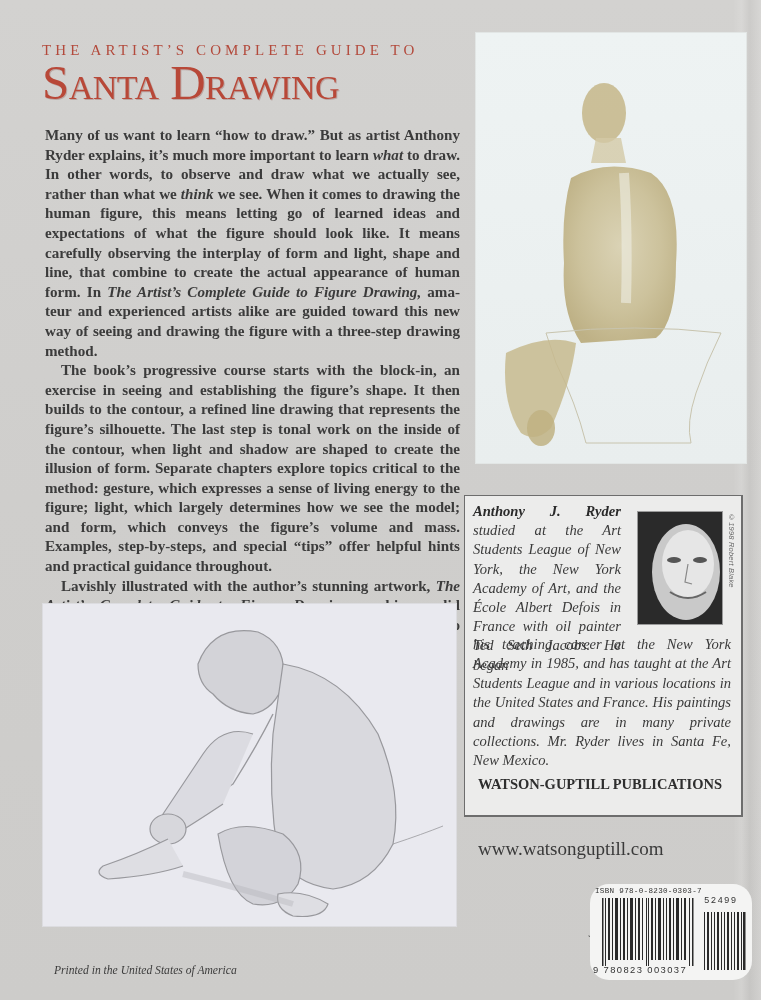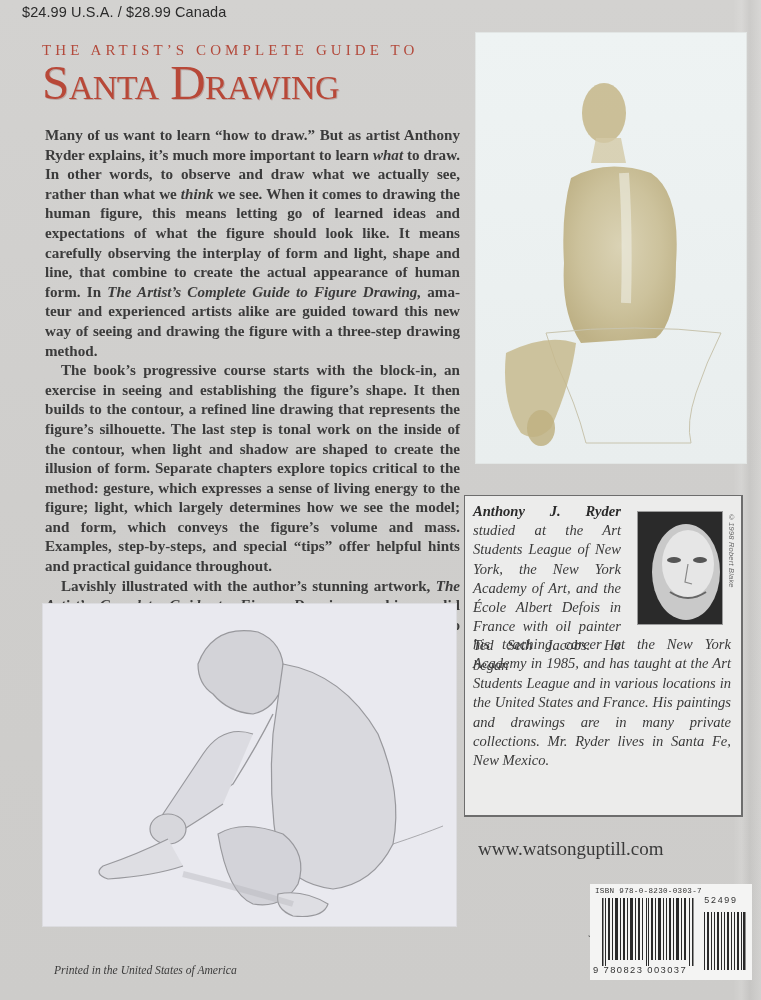--- a/index.html
+++ b/index.html
@@ -97,20 +97,21 @@
     }
 
     .cover-design {
       position: absolute; left: 560px; top: 916px; width: 124px; text-align: right;
       font-family: "Liberation Sans", "DejaVu Sans", sans-serif;
       font-size: 8.8px; line-height: 12px; color: #555;
     }
     .barcode {
       position: absolute; left: 590px; top: 884px; width: 162px; height: 96px;
       background: #f4f4f3;
+      border-radius: 19px;
     }
     .isbn-text {
       position: absolute; left: 5px; top: 3px;
       font-family: "Liberation Mono", "DejaVu Sans Mono", monospace;
       font-size: 7.6px; color: #333; letter-spacing: 0.3px;
     }
     .barcode-main {
       position: absolute; left: 12px; top: 14px; width: 92px; height: 68px;
     }
     .barcode-addon {
@@ -130,21 +131,20 @@
       position: absolute; left: 54px; top: 964px;
       font-style: italic; font-size: 11.6px; color: #3c3c3c;
     }
   </style>
 </head>
 <body>
 
 <div class="cover">
   <div class="spine-edge"></div>
 
-  <div class="price">$24.99 U.S.A. / $28.99 Canada</div>
 
   <div class="title-block">
     <div class="title-line1">THE ARTIST’S COMPLETE GUIDE TO</div>
     <div class="title-line2">Santa Drawing</div>
   </div>
 
   <div class="body-text">
     <p><span>Many of us want to learn “how to draw.” But as artist Anthony Ryder explains, it’s much more important to learn </span><em>what</em><span> to draw. In other words, to observe and draw what we actually see, rather than what we </span><em>think</em><span> we see. When it comes to drawing the human figure, this means letting go of learned ideas and expectations of what the figure should look like. It means carefully observing the interplay of form and light, shape and line, that combine to create the actual appearance of human form. In </span><em>The Artist’s Complete Guide to Figure Drawing,</em><span> ama­teur and experienced artists alike are guided toward this new way of seeing and drawing the figure with a three-step drawing method.</span></p>
     <p>The book’s progressive course starts with the block-in, an exercise in seeing and establishing the figure’s shape. It then builds to the contour, a refined line drawing that represents the figure’s silhouette. The last step is tonal work on the inside of the contour, when light and shad­ow are shaped to create the illusion of form. Separate chapters explore topics critical to the method: gesture, which expresses a sense of living energy to the figure; light, which largely determines how we see the model; and form, which conveys the figure’s volume and mass. Examples, step-by-steps, and special “tips” offer helpful hints and prac­tical guidance throughout.</p>
     <p><span>Lavishly illustrated with the author’s stunning artwork, </span><em>The Artist’s Complete Guide to Figure Drawing</em><span> combines solid instruction with thoughtful meditations on the art of drawing, to both instruct and inspire artists of all levels.</span></p>
@@ -211,20 +211,21 @@
         <ellipse cx="36" cy="48" rx="7" ry="3" fill="#555"></ellipse>
         <ellipse cx="62" cy="48" rx="7" ry="3" fill="#555"></ellipse>
         <path d="M32 80 Q50 92 68 80" stroke="#666" stroke-width="2" fill="none"></path>
         <path d="M50 52 L47 70 L54 72" stroke="#888" stroke-width="1.2" fill="none"></path>
       </svg>
     </div>
     <div class="photo-credit">©1998 Robert Blake</div>
     <div class="bio-bottom">his teaching career at the New York Academy in 1985, and has taught at the Art Students League and in various locations in the United States and France. His paintings and drawings are in many private collections. Mr. Ryder lives in Santa Fe, New Mexico.</div>
   </div>
 
+  <div class="publisher">WATSON-GUPTILL PUBLICATIONS</div>
   <div class="publisher-url">www.watsonguptill.com</div>
 
   <div class="cover-design">
     <div>Cover design by</div>
     <div>Jay Anning, Thumb Print</div>
   </div>
 
   <div class="barcode">
     <div class="isbn-text">ISBN 978-0-8230-0303-7</div>
     <svg class="barcode-main" viewBox="0 0 92 68" preserveAspectRatio="none">

